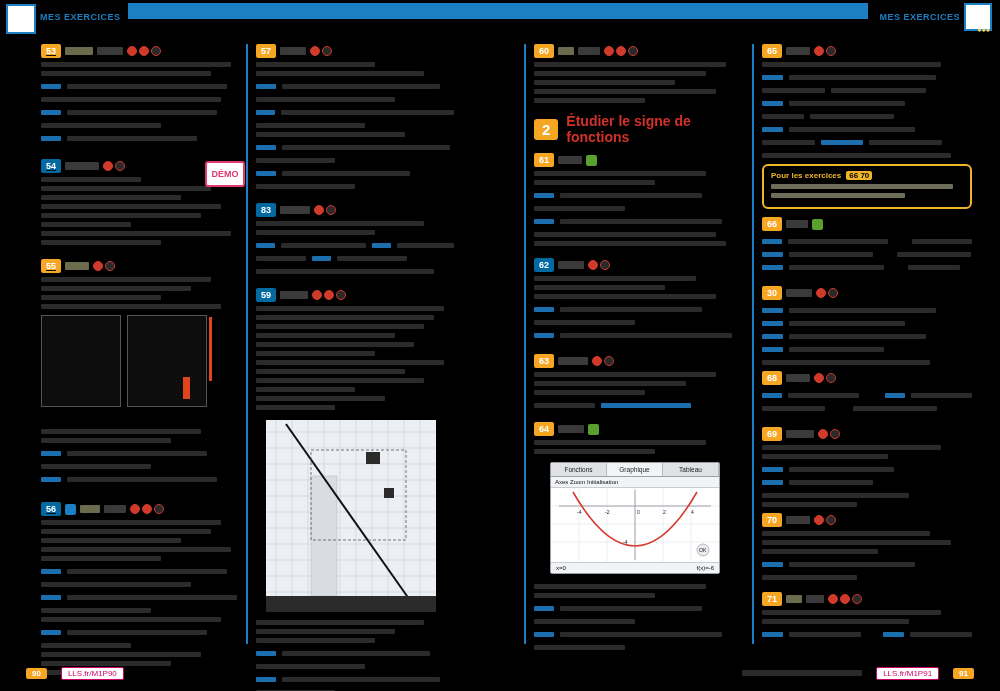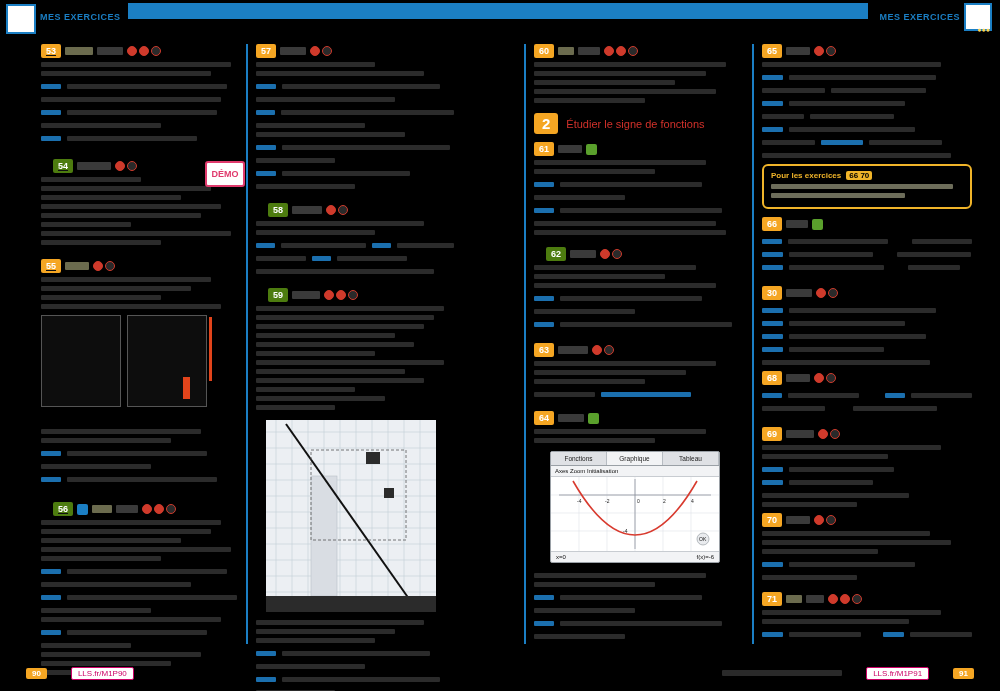--- a/index.html
+++ b/index.html
@@ -30,21 +30,21 @@
   .vline{position:absolute;top:44px;width:2px;background:#1b7fc4;}
   .v1{left:246px;height:600px;}
   .v2{left:524px;height:600px;}
   .v3{left:752px;height:600px;}
 
   
   .exo{position:relative;margin-bottom:6px;}
   .exo-head{display:flex;align-items:center;gap:4px;height:14px;margin-bottom:4px;}
   .num{background:#f5a623;color:#fff;font-size:9px;font-weight:bold;
        padding:1px 5px;border-radius:2px;line-height:12px;}
-  .num.blue{background:#4d7c0f;margin-left:12px;}
+  .num.blue{background:#0369a1;}
   .tag{height:8px;border-radius:1px;}
   .tag.g{background:#6b6b4e;}
   .tag.d{background:#3a3a3a;}
   .diff{display:flex;gap:2px;align-items:center;}
   .dot{width:8px;height:8px;border-radius:50%;border:1px solid #cf3a2b;
        background:#cf3a2b;}
   .dot.empty{background:#2a2a2a;}
   .smallicon{width:11px;height:11px;border-radius:2px;background:#1b7fc4;}
   .greenbox{width:11px;height:11px;border-radius:2px;background:#5aa02c;}
 
@@ -61,21 +61,21 @@
   
   .demo{position:absolute;right:-4px;top:2px;width:36px;height:22px;
         border:2px solid #e03a6d;border-radius:3px;color:#e03a6d;
         font-size:9px;font-weight:bold;display:flex;align-items:center;
         justify-content:center;background:#fff;}
 
   
   .chapter{display:flex;align-items:center;gap:8px;margin:10px 0 8px;}
   .chapter .cn{background:#f5a623;color:#fff;font-size:15px;font-weight:bold;
                padding:2px 8px;border-radius:3px;}
-  .chapter .ct{color:#d2312a;font-size:11px;font-weight:normal;}
+  .chapter .ct{color:#d2312a;font-size:14px;font-weight:bold;}
 
   
   .callout{border:2px solid #f0b429;border-radius:6px;padding:5px 7px;
            background:#000;margin:6px 0;}
   .callout .c-head{display:flex;align-items:center;gap:5px;font-size:8px;
                    color:#f0b429;font-weight:bold;}
   .callout .chip{background:#f0b429;color:#000;border-radius:2px;padding:0 3px;}
 
   
   .fig{border:1px solid #555;background:#0d0d0d;}
@@ -89,21 +89,21 @@
   .calc-tab.active{background:#f2f3f5;}
   .calc-menu{font-size:6px;padding:2px 4px;color:#111;border-bottom:1px solid #c8ccd1;}
   .calc-plot{position:relative;height:74px;background:#fff;}
   .calc-foot{display:flex;justify-content:space-between;font-size:6px;
              padding:2px 5px;border-top:1px solid #c8ccd1;color:#111;}
 
   
   .gridfig{position:relative;width:170px;height:192px;background:#eceff3;}
 
   
-  .foot{position:absolute;bottom:10px;height:16px;display:flex;align-items:center;gap:24px;}
+  .foot{position:absolute;bottom:10px;height:16px;display:flex;align-items:center;gap:14px;}
   .fl{left:26px;} .fr{right:26px;margin-top:39px;}
   .pagenum{background:#f5a623;color:#fff;font-size:8px;font-weight:bold;
            padding:1px 6px;border-radius:2px;}
   .urlbox{border:1px solid #c06;color:#c06;font-size:8px;padding:1px 6px;
           border-radius:2px;background:#fff;}
   .footline{height:6px;background:#2a2a2a;border-radius:1px;}
 </style>
 </head>
 <body>
 
@@ -277,21 +277,21 @@
       <div class="ln w40"></div>
       <div class="row">
           <div class="ln blue w10"></div>
           <div class="ln w65"></div>
         </div>
       <div class="ln w50"></div>
     </div>
 
     <div class="exo" style="margin-top:14px">
       <div class="exo-head">
-        <span class="num blue">58</span>
+        <span class="num blue">83</span>
         <span class="tag d" style="width:30px"></span>
         <span class="diff">
           <span class="dot"></span>
             <span class="dot empty"></span>
         </span>
       </div>
       <div class="ln w85"></div>
         <div class="ln w60"></div>
       <div class="row">
           <div class="ln blue w10"></div>

